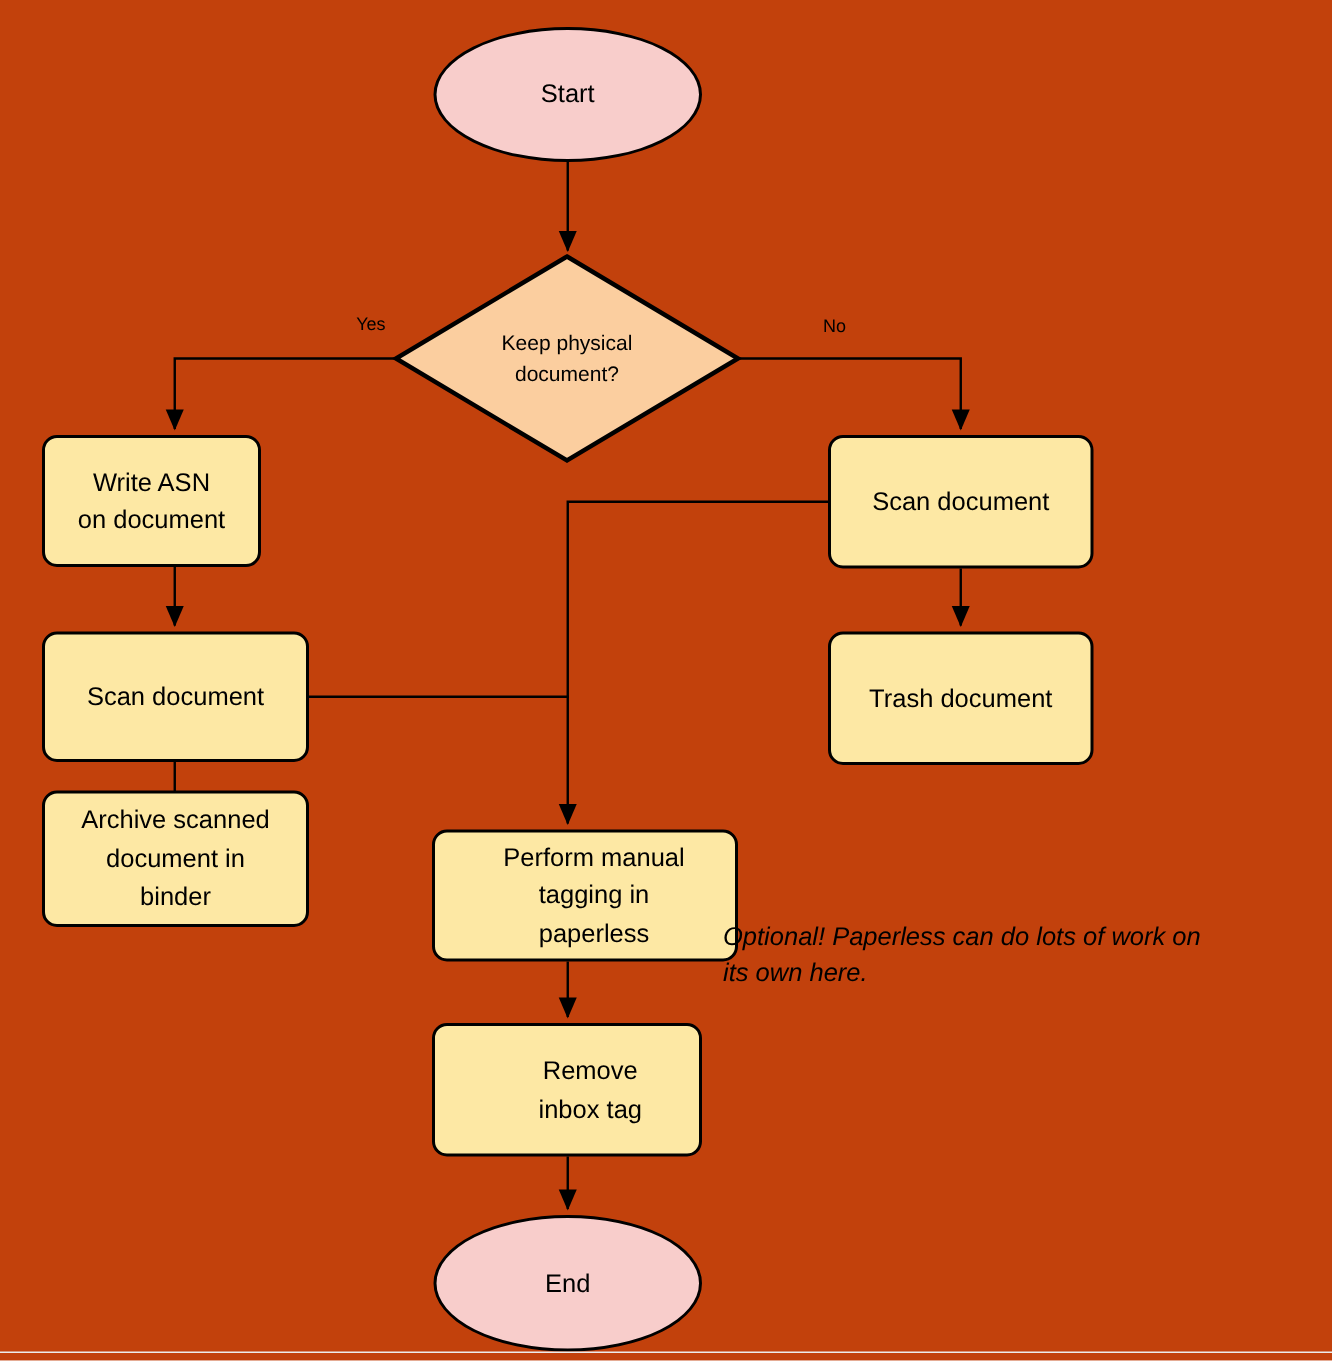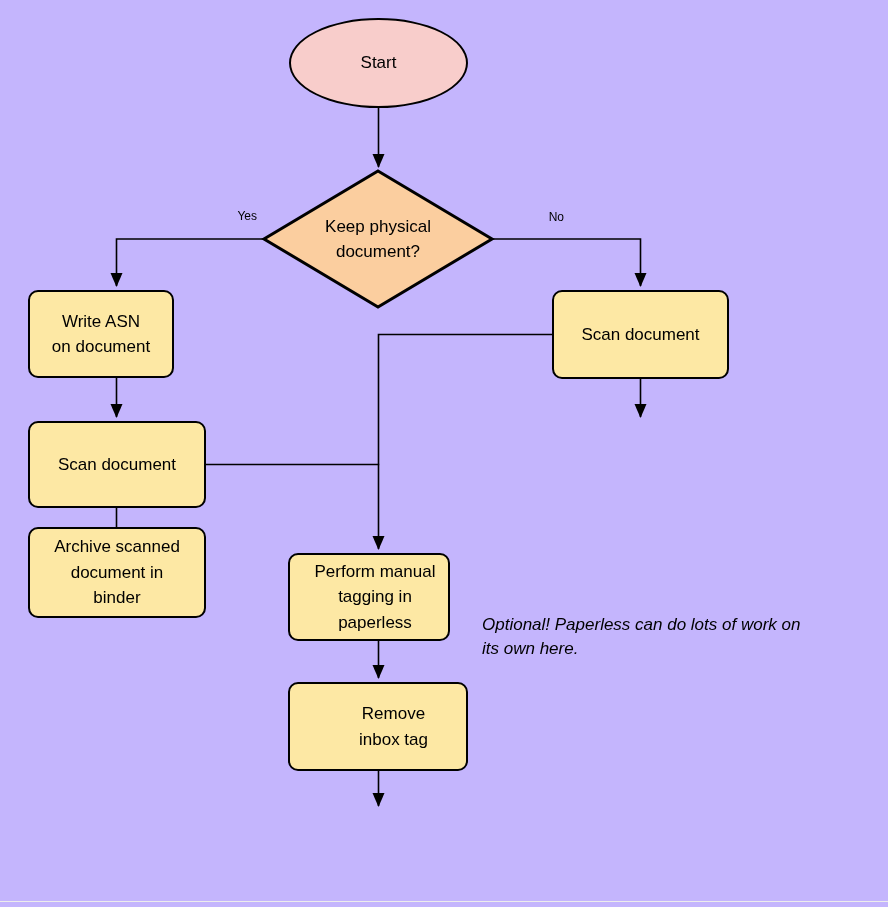--- a/index.html
+++ b/index.html
@@ -1,21 +1,21 @@
 <!DOCTYPE html>
 <html><head>
 <meta charset="utf-8">
 <style>
   html, body { margin: 0; padding: 0; background: #ffffff; }
   body { font-family: "Liberation Sans", sans-serif; color: #000; }
   .canvas {
     position: relative;
     width: 888px;
     height: 907px;
-    background: #c4b5fd;
+    background: #c2410c;
     overflow: hidden;
   }
   svg.connector-layer {
     position: absolute;
     left: 0; top: 0;
     width: 888px; height: 907px;
   }
   .edge { stroke: #000; stroke-width: 1.6; fill: none; }
   .node {
     position: absolute;
@@ -31,31 +31,31 @@
   }
   .terminal { background: #f8cdcb; border-radius: 50%; }
   .process  { background: #fde8a4; border-radius: 10px; }
 
   #node-start    { left: 289px; top: 18px;  width: 179px; height: 90px; }
   #node-write-asn{ left: 28px;  top: 290px; width: 146px; height: 88px; }
   #node-scan-left{ left: 28px;  top: 421px; width: 178px; height: 87px; }
   #node-archive  { left: 28px;  top: 527px; width: 178px; height: 91px; }
   #node-scan-right{ left: 552px; top: 290px; width: 177px; height: 89px; }
   #node-trash    { left: 552px; top: 421px; width: 177px; height: 89px; }
-  #node-tagging  { left: 288px; top: 553px; width: 162px; height: 88px; padding-left: 12px; }
+  #node-tagging  { left: 288px; top: 553px; width: 204px; height: 88px; padding-left: 12px; }
   #node-remove   { left: 288px; top: 682px; width: 180px; height: 89px; padding-left: 31px; }
   #node-end      { left: 289px; top: 810px; width: 179px; height: 91px; }
 
   .decision-label {
     position: absolute;
     left: 278px; top: 210px;
     width: 200px; height: 58px;
     display: flex; align-items: center; justify-content: center;
     text-align: center;
-    font-size: 17px;
+    font-size: 14px;
     line-height: 1.5;
     white-space: pre-line;
   }
   .edge-label {
     position: absolute;
     width: 60px;
     text-align: right;
     font-size: 12px;
   }
   #label-yes { left: 197px; top: 209px; }
@@ -131,32 +131,38 @@
   <div class="node process" id="node-archive">
     <span>Archive scanned
 document in
 binder</span>
   </div>
 
   <div class="node process" id="node-scan-right">
     <span>Scan document</span>
   </div>
 
+  <div class="node process" id="node-trash">
+    <span>Trash document</span>
+  </div>
 
   <div class="node process" id="node-tagging">
     <span>Perform manual
 tagging in
 paperless</span>
   </div>
 
   <div class="node process" id="node-remove">
     <span>Remove
 inbox tag</span>
   </div>
 
+  <div class="node terminal" id="node-end">
+    <span>End</span>
+  </div>
 
   <div class="annotation">
     <span>Optional! Paperless can do lots of work on
 its own here.</span>
   </div>
 
   <div class="bottom-rule"></div>
 
 </div>
 

